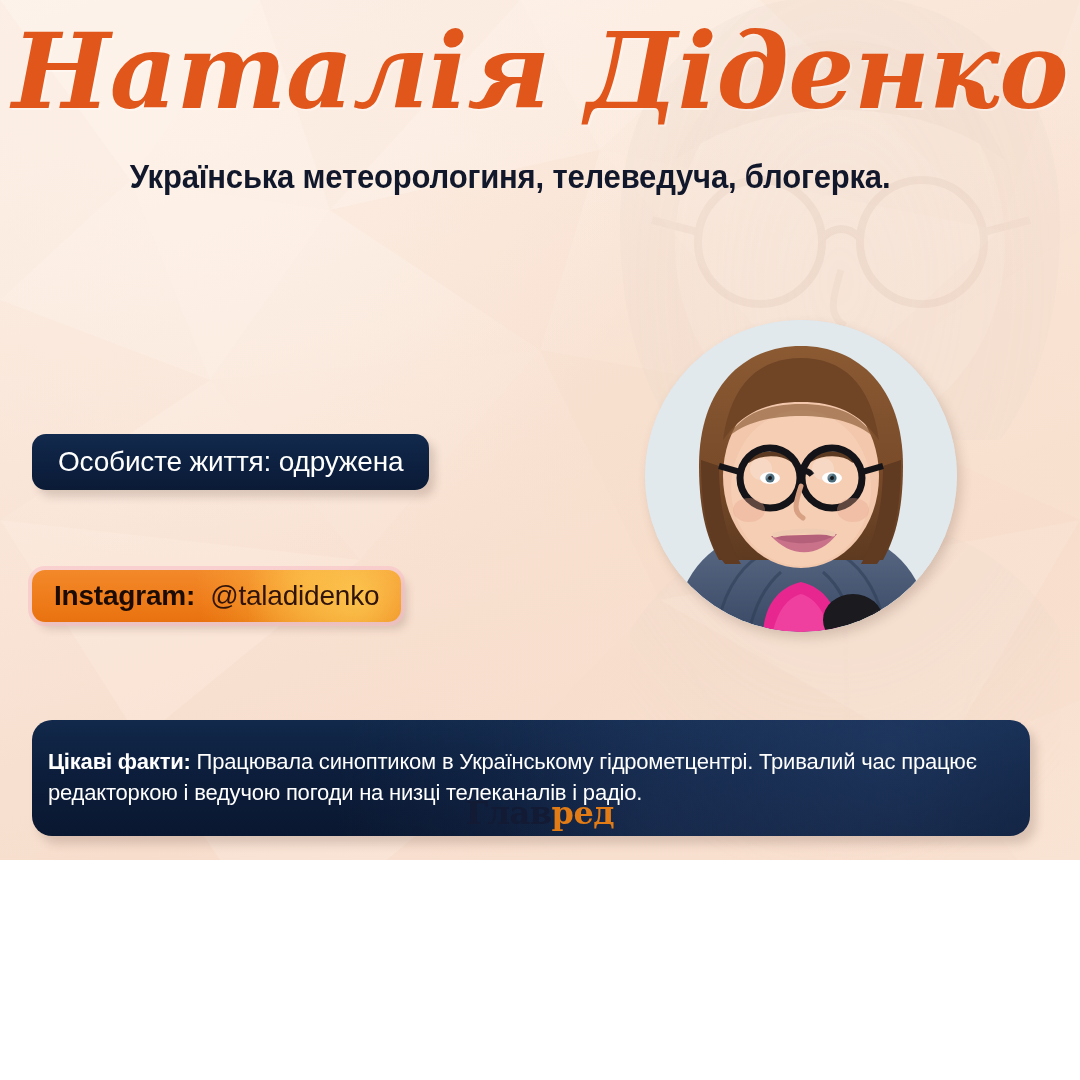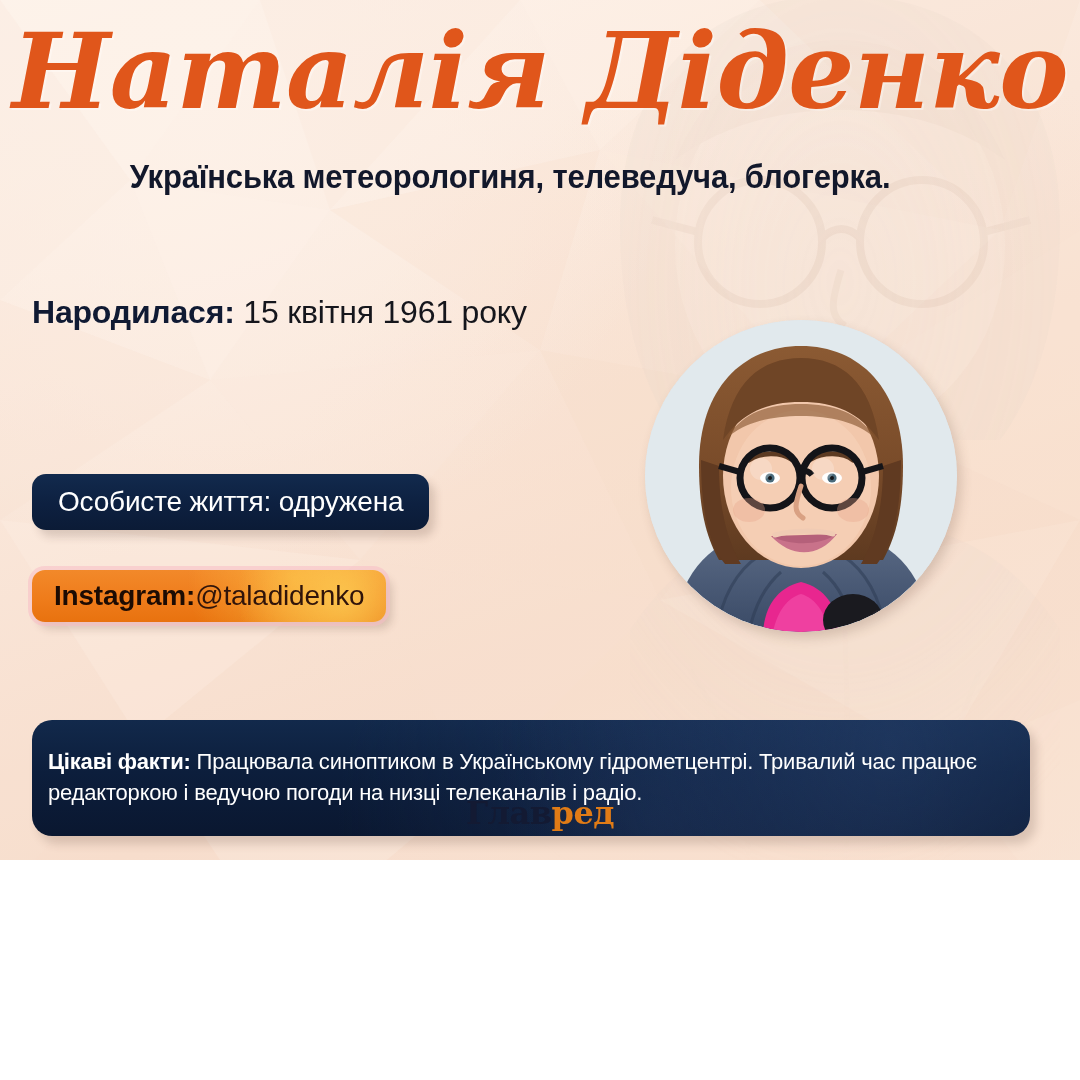--- a/index.html
+++ b/index.html
@@ -109,21 +109,20 @@
     display: flex;
     align-items: center;
     border-radius: 14px;
     background: linear-gradient(180deg, #122a4d 0%, #0d2040 55%, #0b1b36 100%);
     color: #ffffff;
     font-size: 28px;
     font-weight: 400;
     letter-spacing: -0.2px;
     white-space: nowrap;
     box-shadow: 6px 7px 9px rgba(80,50,40,0.18);
-    margin-top: 40px;
   }
 
   
   .pill-orange {
     position: absolute;
     left: 32px;
     top: 570px;
     height: 52px;
     padding: 0 22px;
     display: flex;
@@ -133,20 +132,21 @@
       radial-gradient(circle at 88% 52%, rgba(255,214,90,0.72) 0%, rgba(255,214,90,0) 34%),
       radial-gradient(circle at 74% 18%, rgba(255,196,70,0.55) 0%, rgba(255,196,70,0) 40%),
       linear-gradient(180deg, #f2892a 0%, #ef7c1b 55%, #e8720f 100%);
     color: #2a1206;
     font-size: 28px;
     letter-spacing: -0.2px;
     white-space: nowrap;
     box-shadow:
       0 0 0 4px rgba(247,190,198,0.55),
       6px 7px 9px rgba(80,50,40,0.18);
+    gap: 15px;
   }
   .pill-orange .lbl { font-weight: 700; color: #1c0b03; }
   .pill-orange .val { font-weight: 400; color: #30140a; }
 
   
   .facts {
     position: absolute;
     left: 32px;
     top: 720px;
     width: 998px;
@@ -275,23 +275,20 @@
         <path d="M420 700 C392 766 378 826 382 900"></path>
         <path d="M285 660 C288 740 288 820 286 900"></path>
       </g>
     </g>
   </svg>
 
   <div class="title">Наталія Діденко</div>
 
   <div class="subtitle">Українська метеорологиня, телеведуча, блогерка.</div>
 
-  <div class="born">
-    <span class="lbl">Народилася:</span><span class="val"> 15 квітня 1961 року</span>
-  </div>
 
   <div class="pill-navy">
     <span>Особисте життя: одружена</span>
   </div>
 
   <div class="pill-orange">
     <span class="lbl">Instagram:</span>
     <span class="val">@taladidenko</span>
   </div>
 

